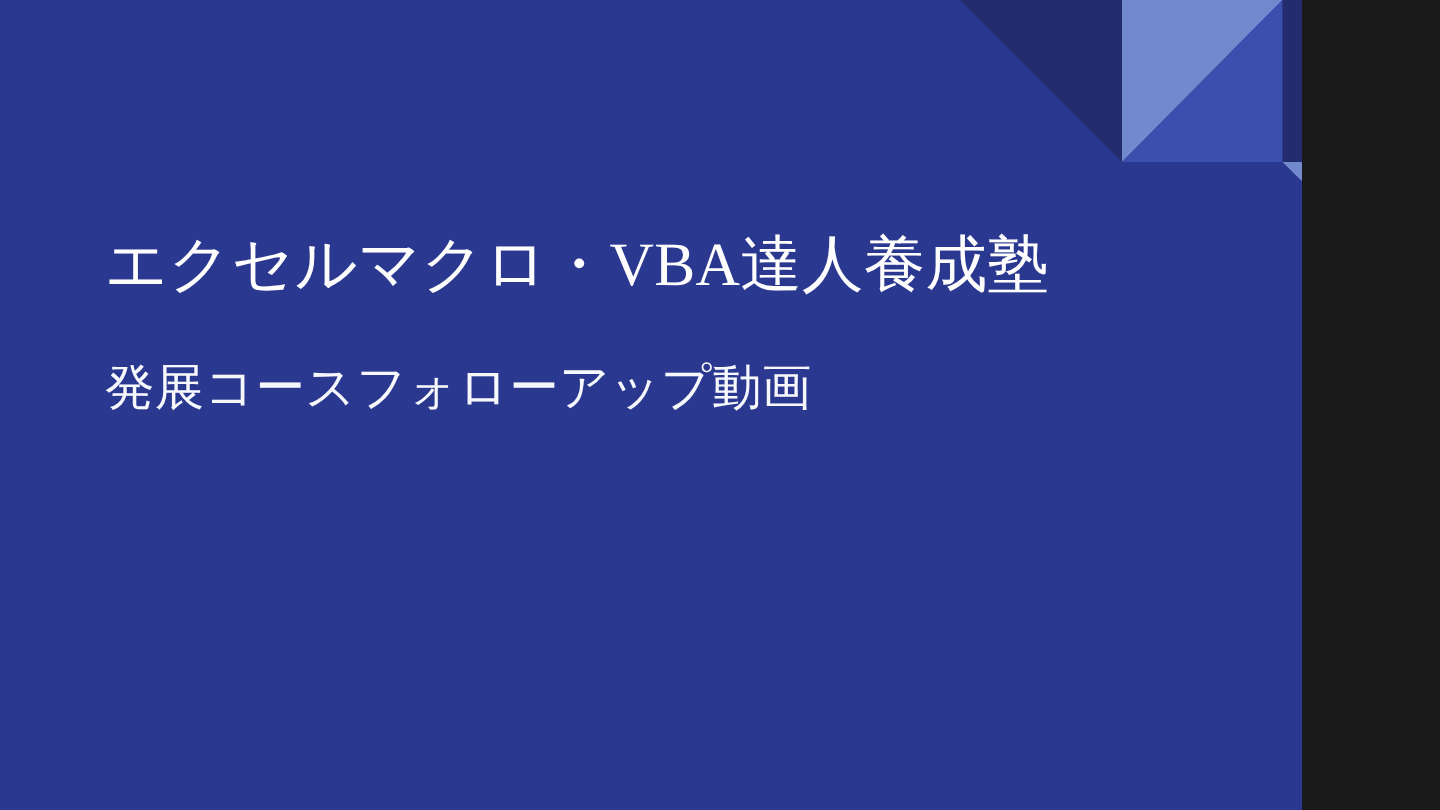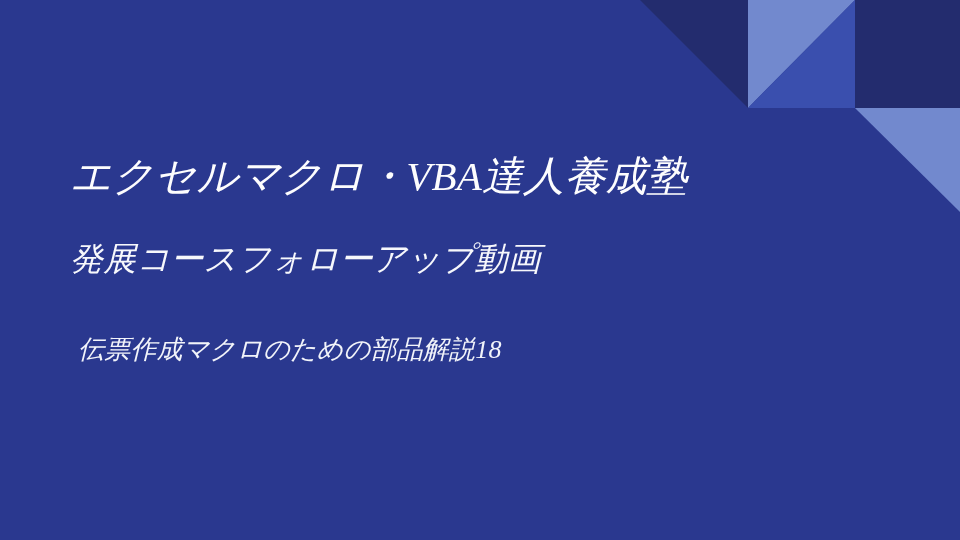--- a/index.html
+++ b/index.html
@@ -2,26 +2,25 @@
 <html><head>
 <meta charset="utf-8">
 <style>
   html, body {
     margin: 0;
     padding: 0;
     background: #1a1a1a;
   }
   #slide {
     position: relative;
-    width: 960px;
+    width: 868px;
     height: 540px;
     overflow: hidden;
     background: #2A388F;
     font-family: "Liberation Serif", "DejaVu Serif", serif;
-    font-style: italic;
   }
 
   
   .deco {
     position: absolute;
     top: 0;
     left: 0;
     width: 960px;
     height: 540px;
     pointer-events: none;
@@ -81,16 +80,15 @@
     <polygon points="640,0 748,0 748,108" fill="#232C6E"></polygon>
     <polygon points="748,0 855,0 748,108" fill="#7289CE"></polygon>
     <polygon points="855,0 855,108 748,108" fill="#3A4FAE"></polygon>
     <polygon points="855,0 960,0 960,108 855,108" fill="#232C6E"></polygon>
     <polygon points="855,108 960,108 960,212" fill="#7289CE"></polygon>
   </svg>
 
   <div class="text-block">
     <div class="title">エクセルマクロ・VBA達人養成塾</div>
     <div class="subtitle">発展コースフォローアップ動画</div>
-    <div class="caption">伝票作成マクロのための部品解説18</div>
   </div>
 
 </div>
 
 </body></html>

